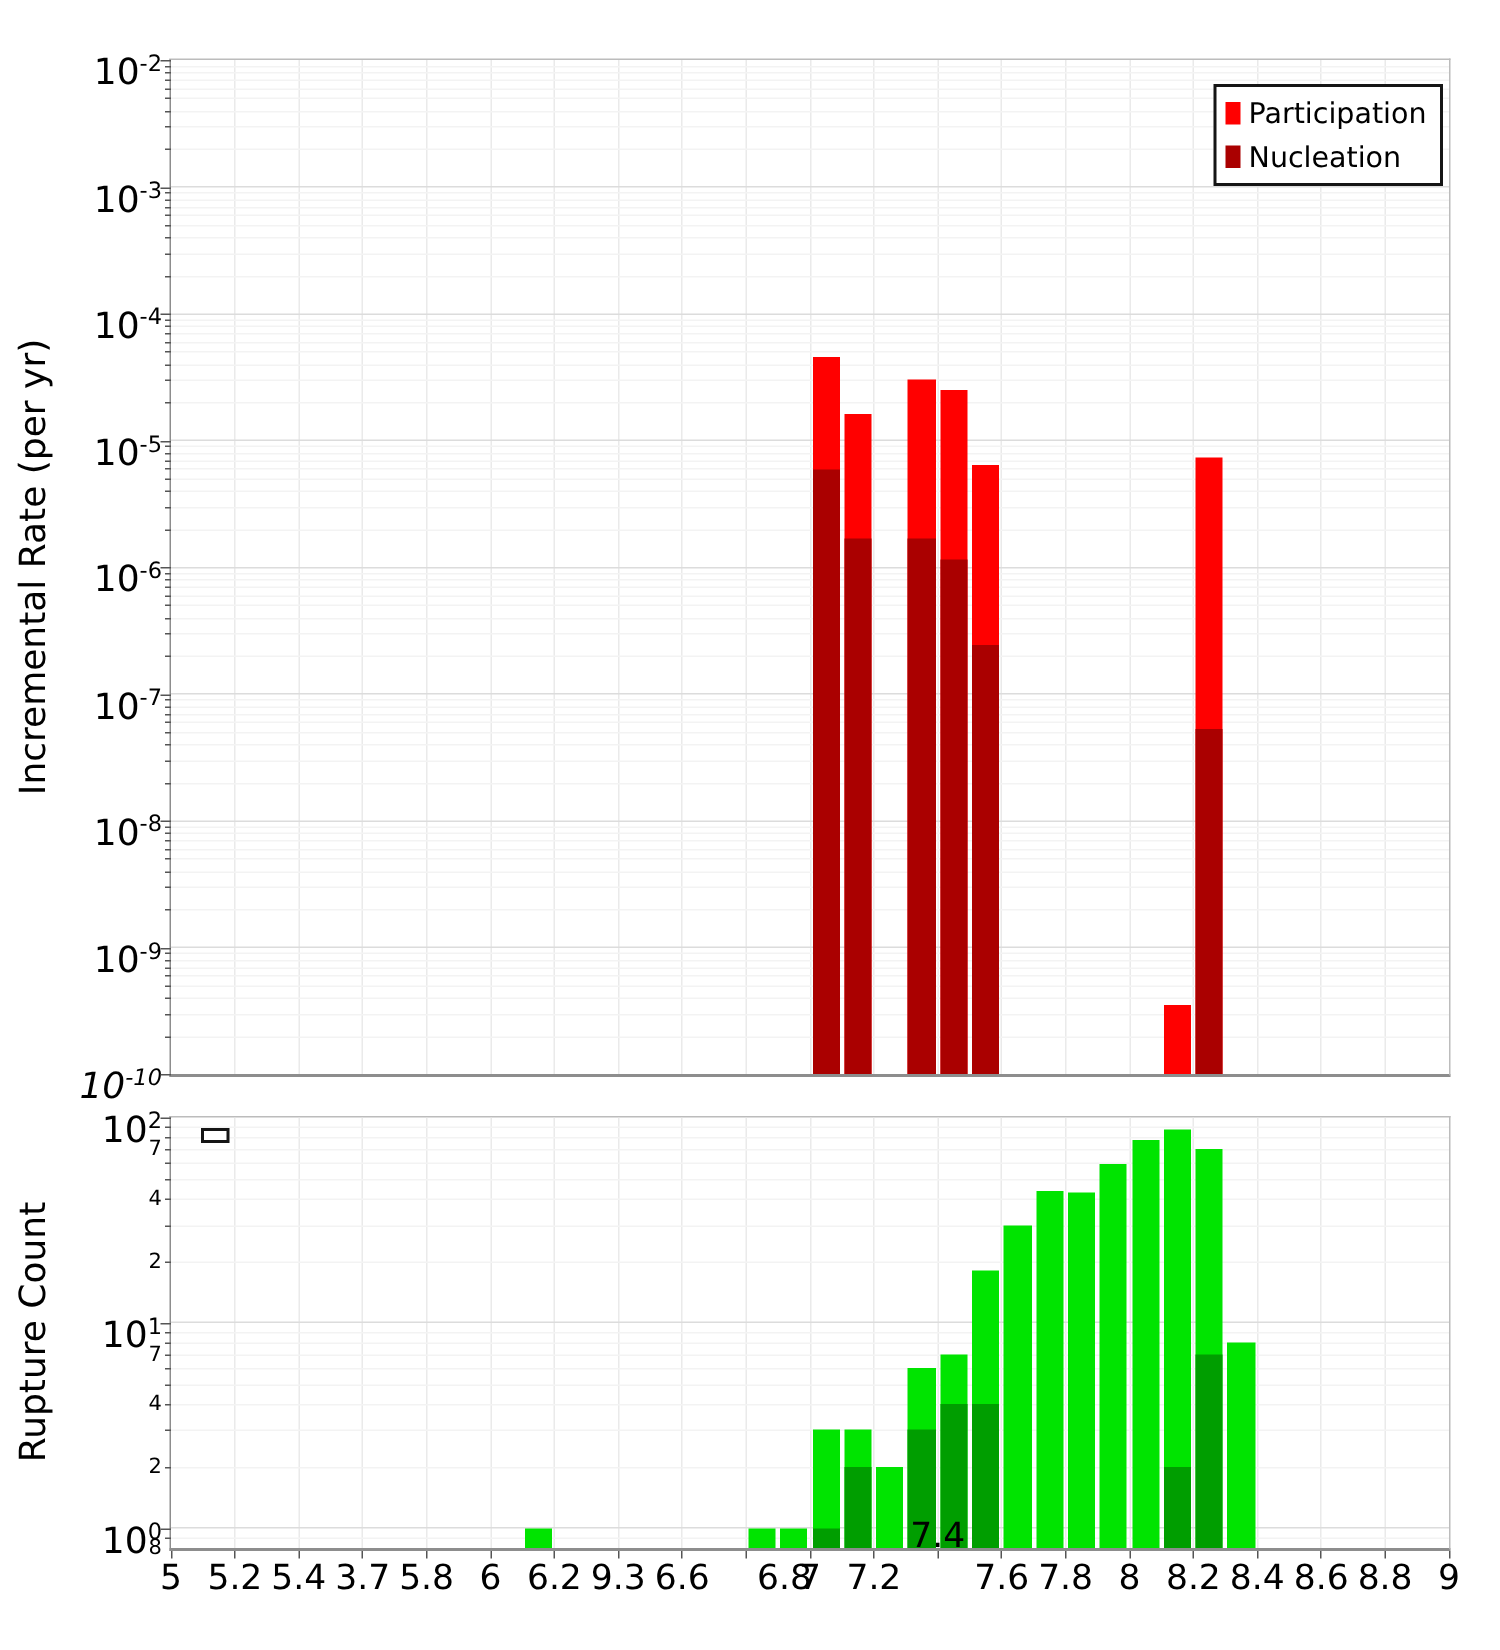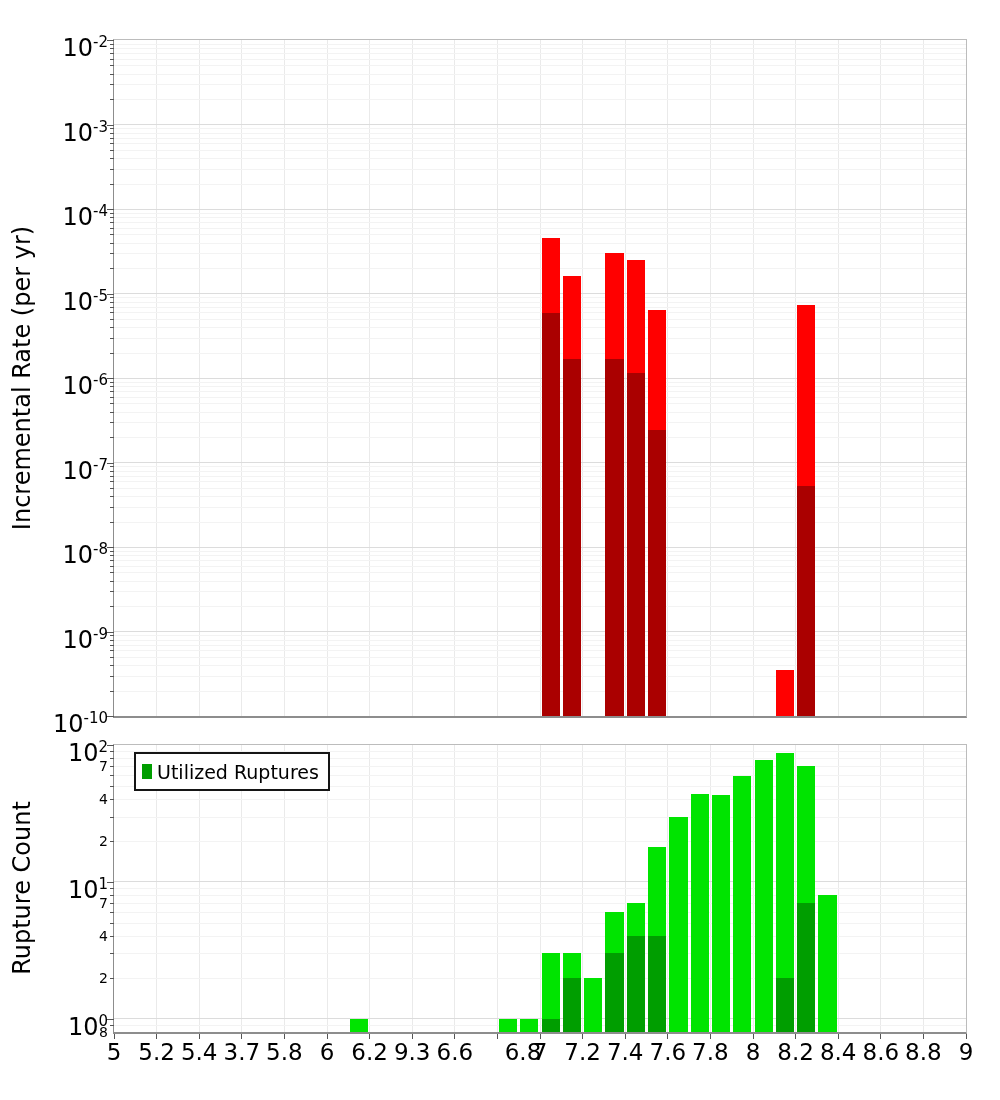--- a/index.html
+++ b/index.html
@@ -199,26 +199,32 @@
       <div class="bar" style="left: 491.4px; top: 208.433px; width: 18.3px; height: 78.5665px; background: rgb(0, 158, 0);"></div>
       <div class="bar" style="left: 512.7px; top: 191.333px; width: 18.3px; height: 95.6667px; background: rgb(0, 158, 0);"></div>
       <div class="bar" style="left: 534px; top: 191.333px; width: 18.3px; height: 95.6667px; background: rgb(0, 158, 0);"></div>
       <div class="bar" style="left: 661.8px; top: 232.535px; width: 18.3px; height: 54.4653px; background: rgb(0, 158, 0);"></div>
       <div class="bar" style="left: 683.1px; top: 158.069px; width: 18.3px; height: 128.931px; background: rgb(0, 158, 0);"></div>
     </div>
 
   <div class="yaxis-title" style="left:22px;top:378px;">Incremental Rate (per yr)</div>
   <div class="yaxis-title" style="left:22px;top:888px;">Rupture Count</div>
 
+  <div class="legend" style="top:56px;right:38px;">
+    <div class="legend-item">
+      <span class="swatch" style="background: rgb(255, 0, 0);"></span>
+      <span class="legend-label">Participation</span>
+    </div>
+    <div class="legend-item">
+      <span class="swatch" style="background: rgb(170, 0, 0);"></span>
+      <span class="legend-label">Nucleation</span>
+    </div>
+  </div>
 
   <div class="legend" style="top:752px;left:134px;">
-    <div class="legend-item">
-      <span class="swatch" style="background: rgb(0, 158, 0);"></span>
-      <span class="legend-label">Utilized Ruptures</span>
-    </div>
   </div>
 <div class="ytick-minor" style="left: 110px; top: 690.563px; width: 4px; height: 1px;"></div>
     <div class="ytick-minor" style="left: 110px; top: 675.683px; width: 4px; height: 1px;"></div>
     <div class="ytick-minor" style="left: 110px; top: 665.126px; width: 4px; height: 1px;"></div>
     <div class="ytick-minor" style="left: 110px; top: 656.937px; width: 4px; height: 1px;"></div>
     <div class="ytick-minor" style="left: 110px; top: 650.246px; width: 4px; height: 1px;"></div>
     <div class="ytick-minor" style="left: 110px; top: 644.589px; width: 4px; height: 1px;"></div>
     <div class="ytick-minor" style="left: 110px; top: 639.689px; width: 4px; height: 1px;"></div>
     <div class="ytick-minor" style="left: 110px; top: 635.367px; width: 4px; height: 1px;"></div>
     <div class="ytick-minor" style="left: 110px; top: 606.063px; width: 4px; height: 1px;"></div>
@@ -286,21 +292,21 @@
     <div class="ylab" style="left: 30px; top: 280.5px;"><span>10</span><sup>-5</sup></div>
     <div class="ytick-major" style="left: 107px; top: 293.5px; width: 7px; height: 1px;"></div>
     <div class="ylab" style="left: 30px; top: 365px;"><span>10</span><sup>-6</sup></div>
     <div class="ytick-major" style="left: 107px; top: 378px; width: 7px; height: 1px;"></div>
     <div class="ylab" style="left: 30px; top: 449.5px;"><span>10</span><sup>-7</sup></div>
     <div class="ytick-major" style="left: 107px; top: 462.5px; width: 7px; height: 1px;"></div>
     <div class="ylab" style="left: 30px; top: 534px;"><span>10</span><sup>-8</sup></div>
     <div class="ytick-major" style="left: 107px; top: 547px; width: 7px; height: 1px;"></div>
     <div class="ylab" style="left: 30px; top: 618.5px;"><span>10</span><sup>-9</sup></div>
     <div class="ytick-major" style="left: 107px; top: 631.5px; width: 7px; height: 1px;"></div>
-    <div class="ylab" style="left: 30px; top: 703px;"><span>10</span><sup>-10</sup></div>
+    <div class="ylab" style="left: 30px; top: 703px; font-style: italic;"><span>10</span><sup>-10</sup></div>
     <div class="ytick-major" style="left: 107px; top: 716px; width: 7px; height: 1px;"></div>
     <div class="ytick-minor" style="left: 110px; top: 1025px; width: 4px; height: 1px;"></div>
     <div class="ytick-minor" style="left: 110px; top: 977.535px; width: 4px; height: 1px;"></div>
     <div class="ytick-minor" style="left: 110px; top: 953.433px; width: 4px; height: 1px;"></div>
     <div class="ytick-minor" style="left: 110px; top: 936.333px; width: 4px; height: 1px;"></div>
     <div class="ytick-minor" style="left: 110px; top: 923.069px; width: 4px; height: 1px;"></div>
     <div class="ytick-minor" style="left: 110px; top: 912.232px; width: 4px; height: 1px;"></div>
     <div class="ytick-minor" style="left: 110px; top: 903.069px; width: 4px; height: 1px;"></div>
     <div class="ytick-minor" style="left: 110px; top: 895.132px; width: 4px; height: 1px;"></div>
     <div class="ytick-minor" style="left: 110px; top: 888.131px; width: 4px; height: 1px;"></div>
@@ -343,21 +349,21 @@
     <div class="xlab" style="left: 382.2px; top: 1040px;">9.3</div>
     <div class="xtick" style="left: 454.3px; top: 1034px; width: 1px; height: 5px;"></div>
     <div class="xlab" style="left: 424.8px; top: 1040px;">6.6</div>
     <div class="xtick" style="left: 496.9px; top: 1034px; width: 1px; height: 5px;"></div>
     <div class="xlab" style="left: 493px; top: 1040px;">6.8</div>
     <div class="xtick" style="left: 539.5px; top: 1034px; width: 1px; height: 5px;"></div>
     <div class="xlab" style="left: 510px; top: 1040px;">7</div>
     <div class="xtick" style="left: 582.1px; top: 1034px; width: 1px; height: 5px;"></div>
     <div class="xlab" style="left: 552.6px; top: 1040px;">7.2</div>
     <div class="xtick" style="left: 624.7px; top: 1034px; width: 1px; height: 5px;"></div>
-    <div class="xlab" style="left: 595.2px; top: 1040px;">7.4</div>
+    <div class="xlab" style="left: 595.2px; top: 1012px;">7.4</div>
     <div class="xtick" style="left: 667.3px; top: 1034px; width: 1px; height: 5px;"></div>
     <div class="xlab" style="left: 637.8px; top: 1040px;">7.6</div>
     <div class="xtick" style="left: 709.9px; top: 1034px; width: 1px; height: 5px;"></div>
     <div class="xlab" style="left: 680.4px; top: 1040px;">7.8</div>
     <div class="xtick" style="left: 752.5px; top: 1034px; width: 1px; height: 5px;"></div>
     <div class="xlab" style="left: 723px; top: 1040px;">8</div>
     <div class="xtick" style="left: 795.1px; top: 1034px; width: 1px; height: 5px;"></div>
     <div class="xlab" style="left: 765.6px; top: 1040px;">8.2</div>
     <div class="xtick" style="left: 837.7px; top: 1034px; width: 1px; height: 5px;"></div>
     <div class="xlab" style="left: 808.2px; top: 1040px;">8.4</div>

